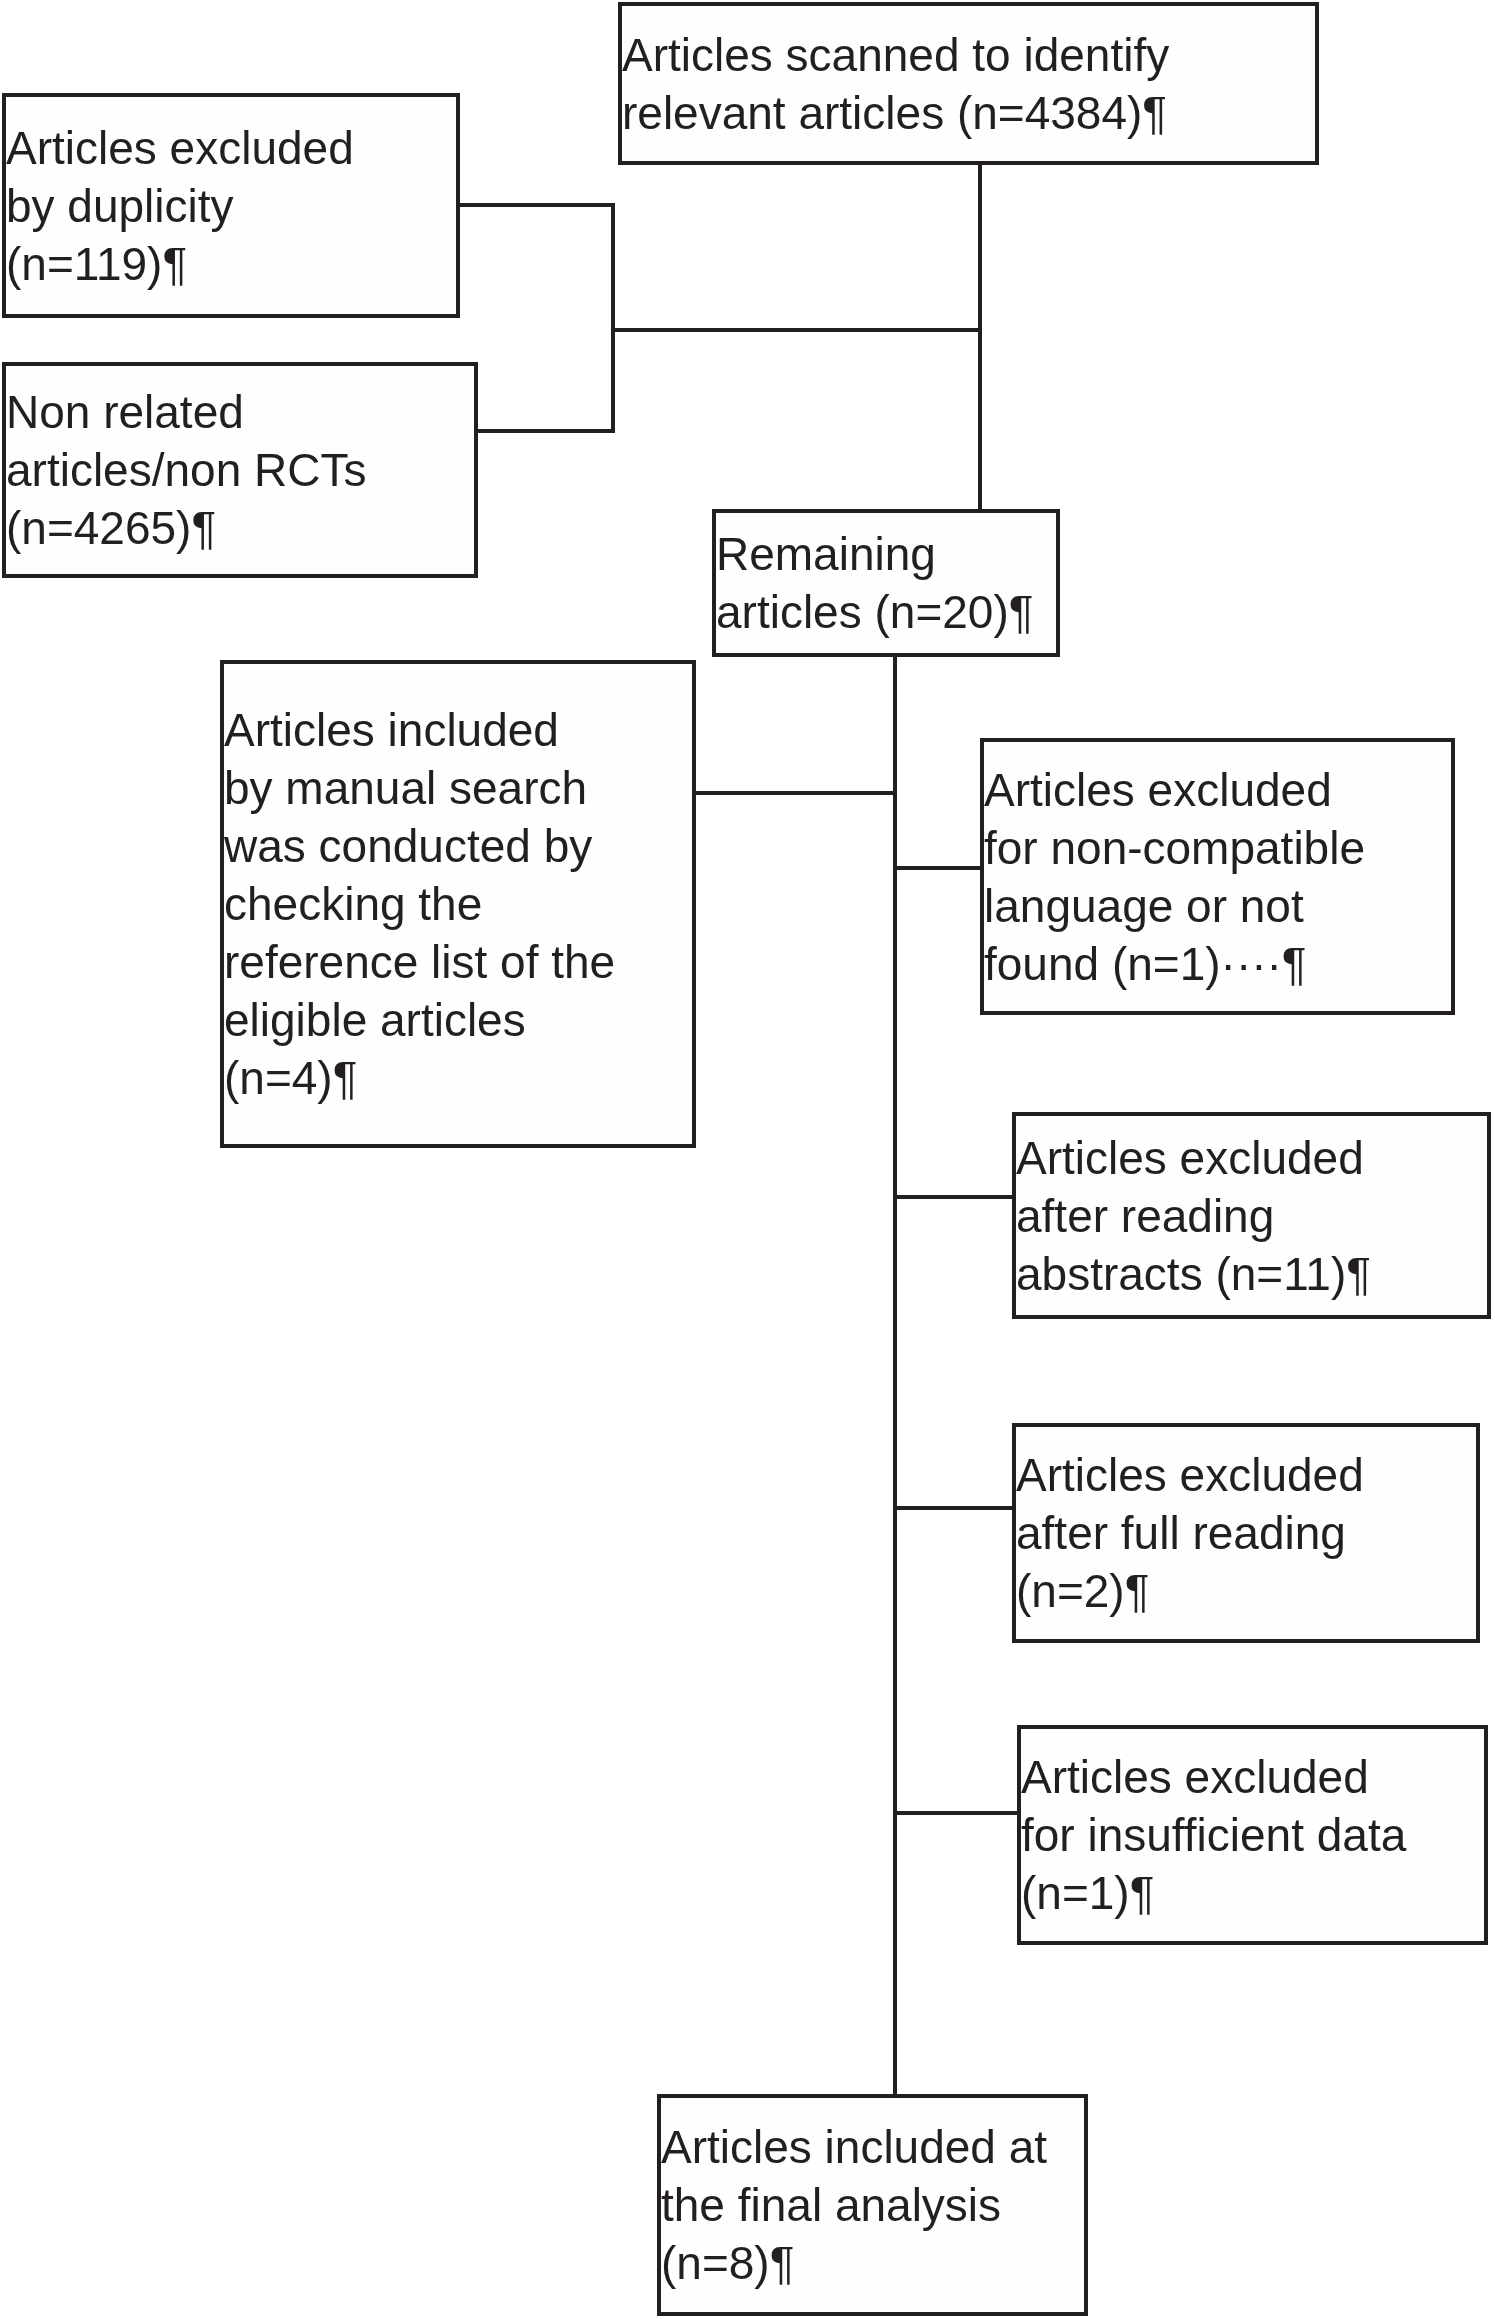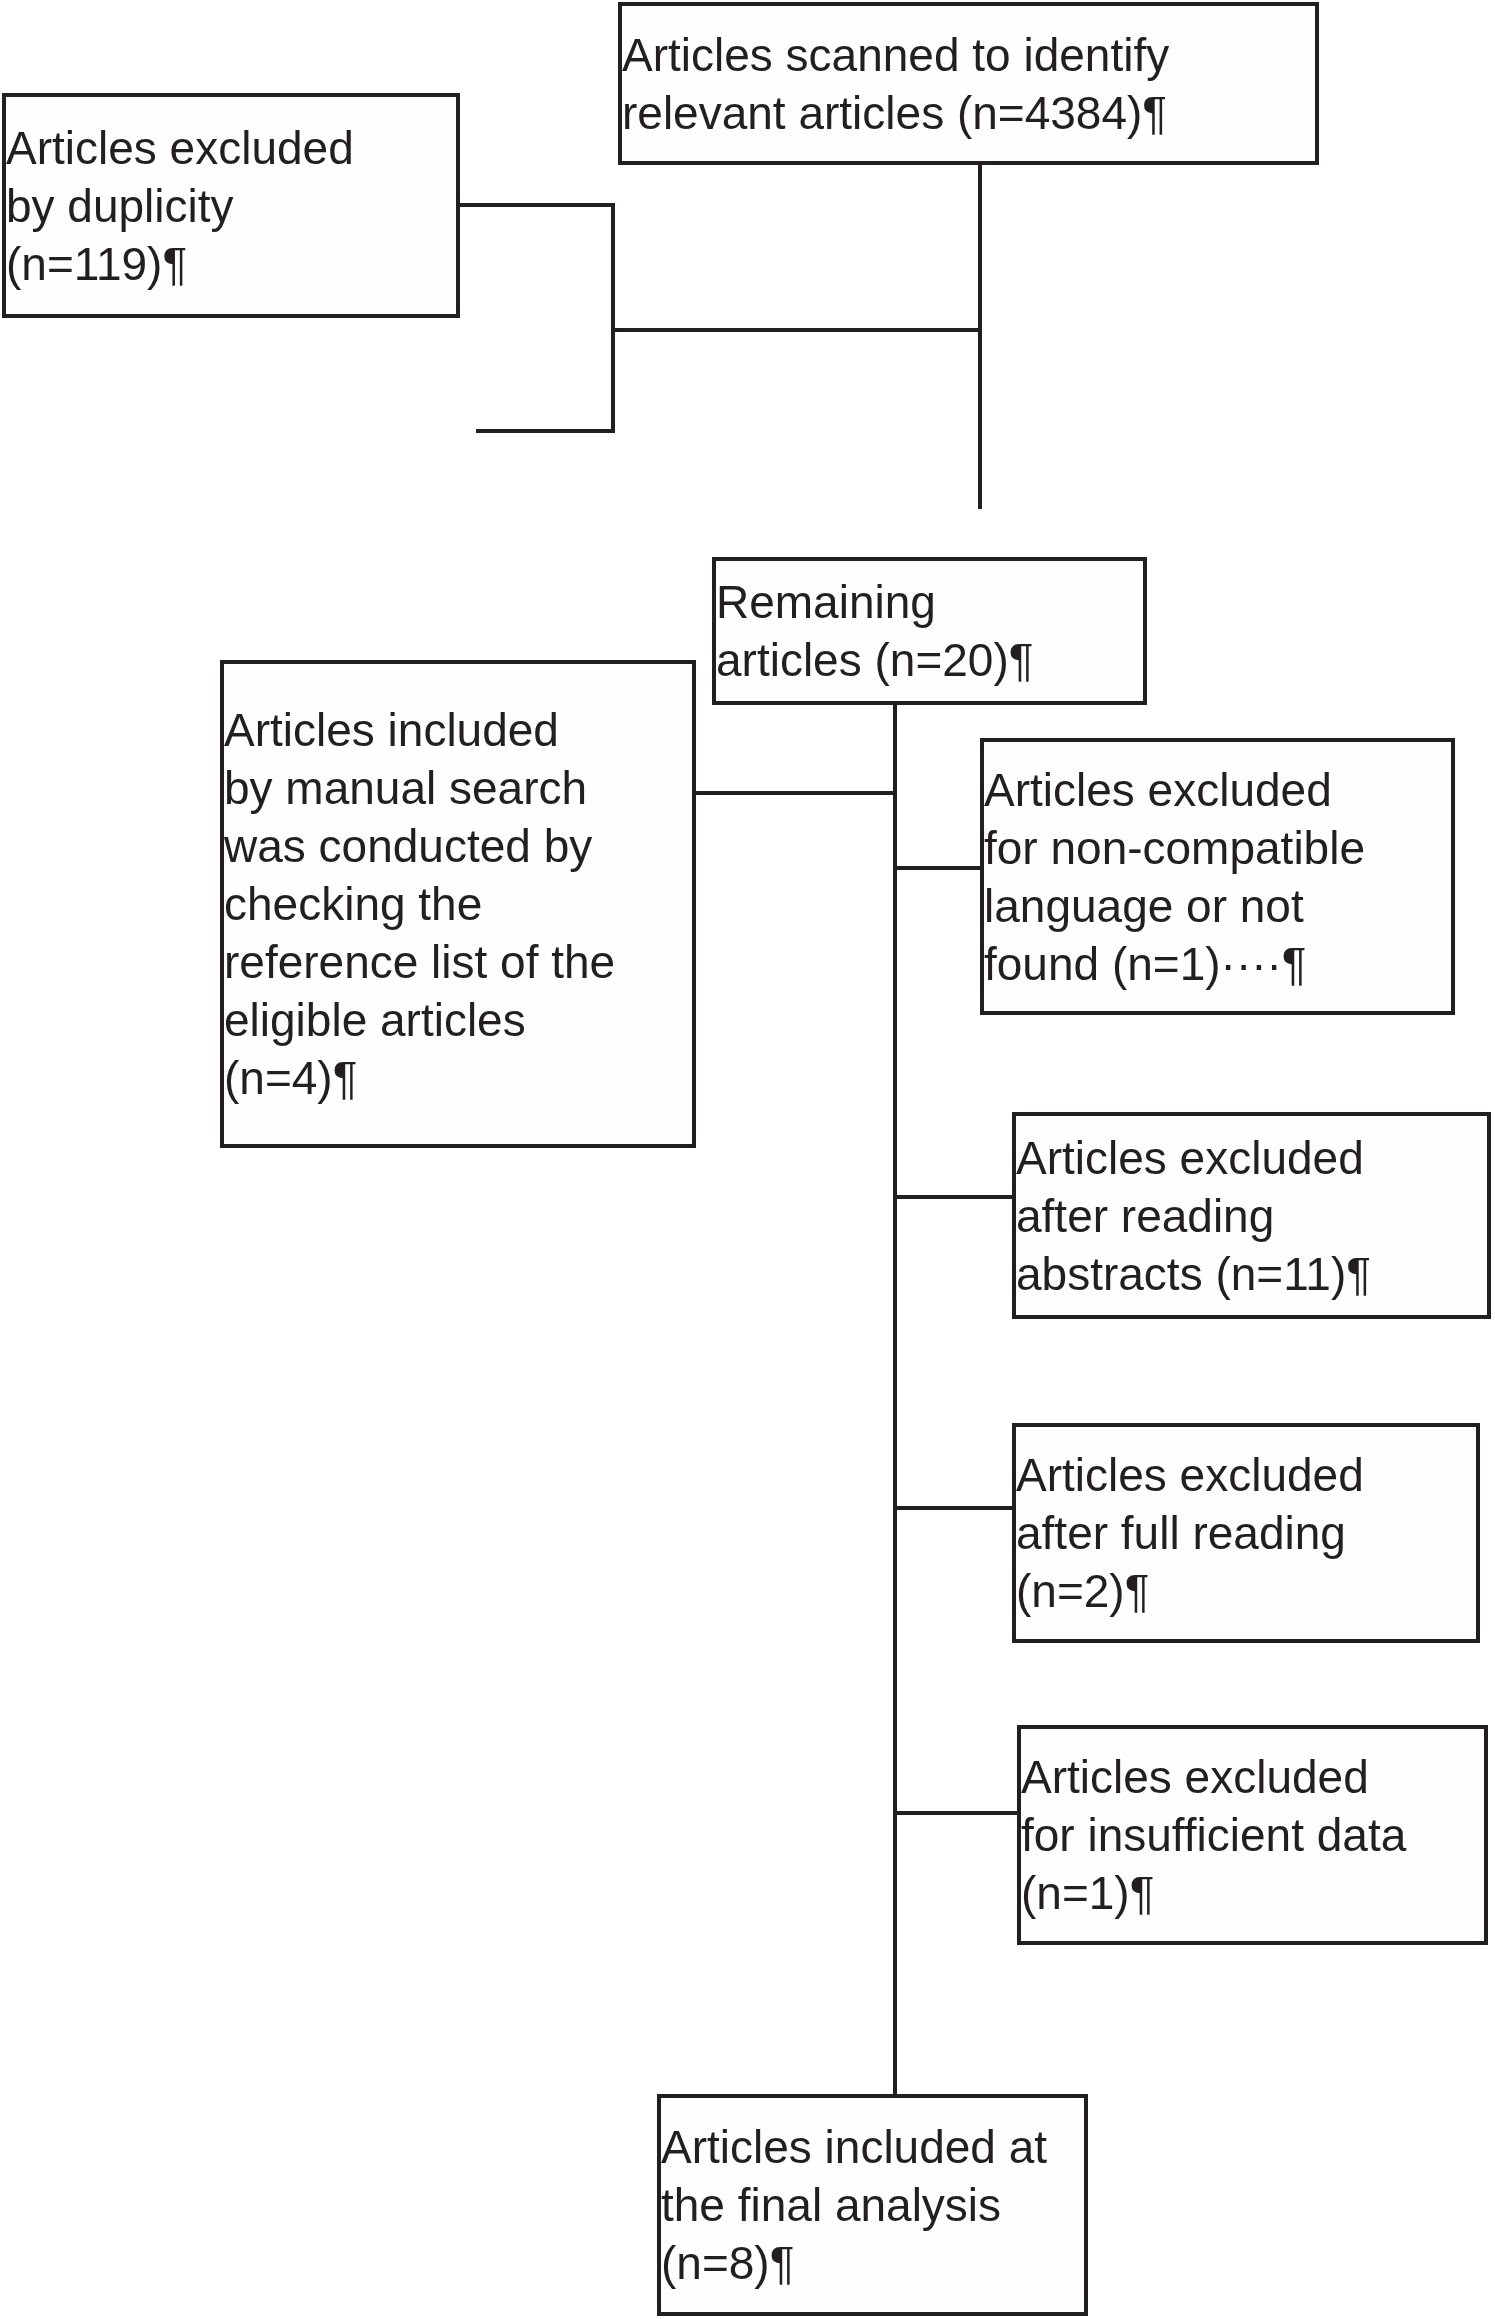--- a/index.html
+++ b/index.html
@@ -31,21 +31,21 @@
     color: #231f20;
   }
   .line {
     position: absolute;
     background: #231f20;
   }
   
   #box-scanned      { left: 618px;  top: 2px;    width: 701px; height: 163px; }
   #box-duplicity    { left: 2px;    top: 93px;   width: 458px; height: 225px; }
   #box-nonrelated   { left: 2px;    top: 362px;  width: 476px; height: 216px; }
-  #box-remaining    { left: 712px;  top: 509px;  width: 435px; height: 148px; margin-top: 48px; }
+  #box-remaining    { left: 712px;  top: 509px;  width: 348px; height: 148px; }
   #box-manual       { left: 220px;  top: 660px;  width: 476px; height: 488px; }
   #box-language     { left: 980px;  top: 738px;  width: 475px; height: 277px; }
   #box-abstracts    { left: 1012px; top: 1112px; width: 479px; height: 207px; }
   #box-fullreading  { left: 1012px; top: 1423px; width: 468px; height: 220px; }
   #box-insufficient { left: 1017px; top: 1725px; width: 471px; height: 220px; }
   #box-final        { left: 657px;  top: 2094px; width: 431px; height: 222px; }
   
   #v-spine-top      { left: 978px; top: 165px;  width: 4px;   height: 344px; }
   #h-duplicity      { left: 458px; top: 203px;  width: 157px; height: 4px; }
   #h-nonrelated     { left: 476px; top: 429px;  width: 139px; height: 4px; }
@@ -79,20 +79,25 @@
     <span class="txt">Articles scanned to identify
 relevant articles (n=4384)¶</span>
   </div>
 
   <div class="box" id="box-duplicity">
     <span class="txt">Articles excluded
 by duplicity
 (n=119)¶</span>
   </div>
 
+  <div class="box" id="box-nonrelated">
+    <span class="txt">Non related
+articles/non RCTs
+(n=4265)¶</span>
+  </div>
 
   <div class="box" id="box-remaining">
     <span class="txt">Remaining
 articles (n=20)¶</span>
   </div>
 
   <div class="box" id="box-manual">
     <span class="txt">Articles included
 by manual search
 was conducted by

